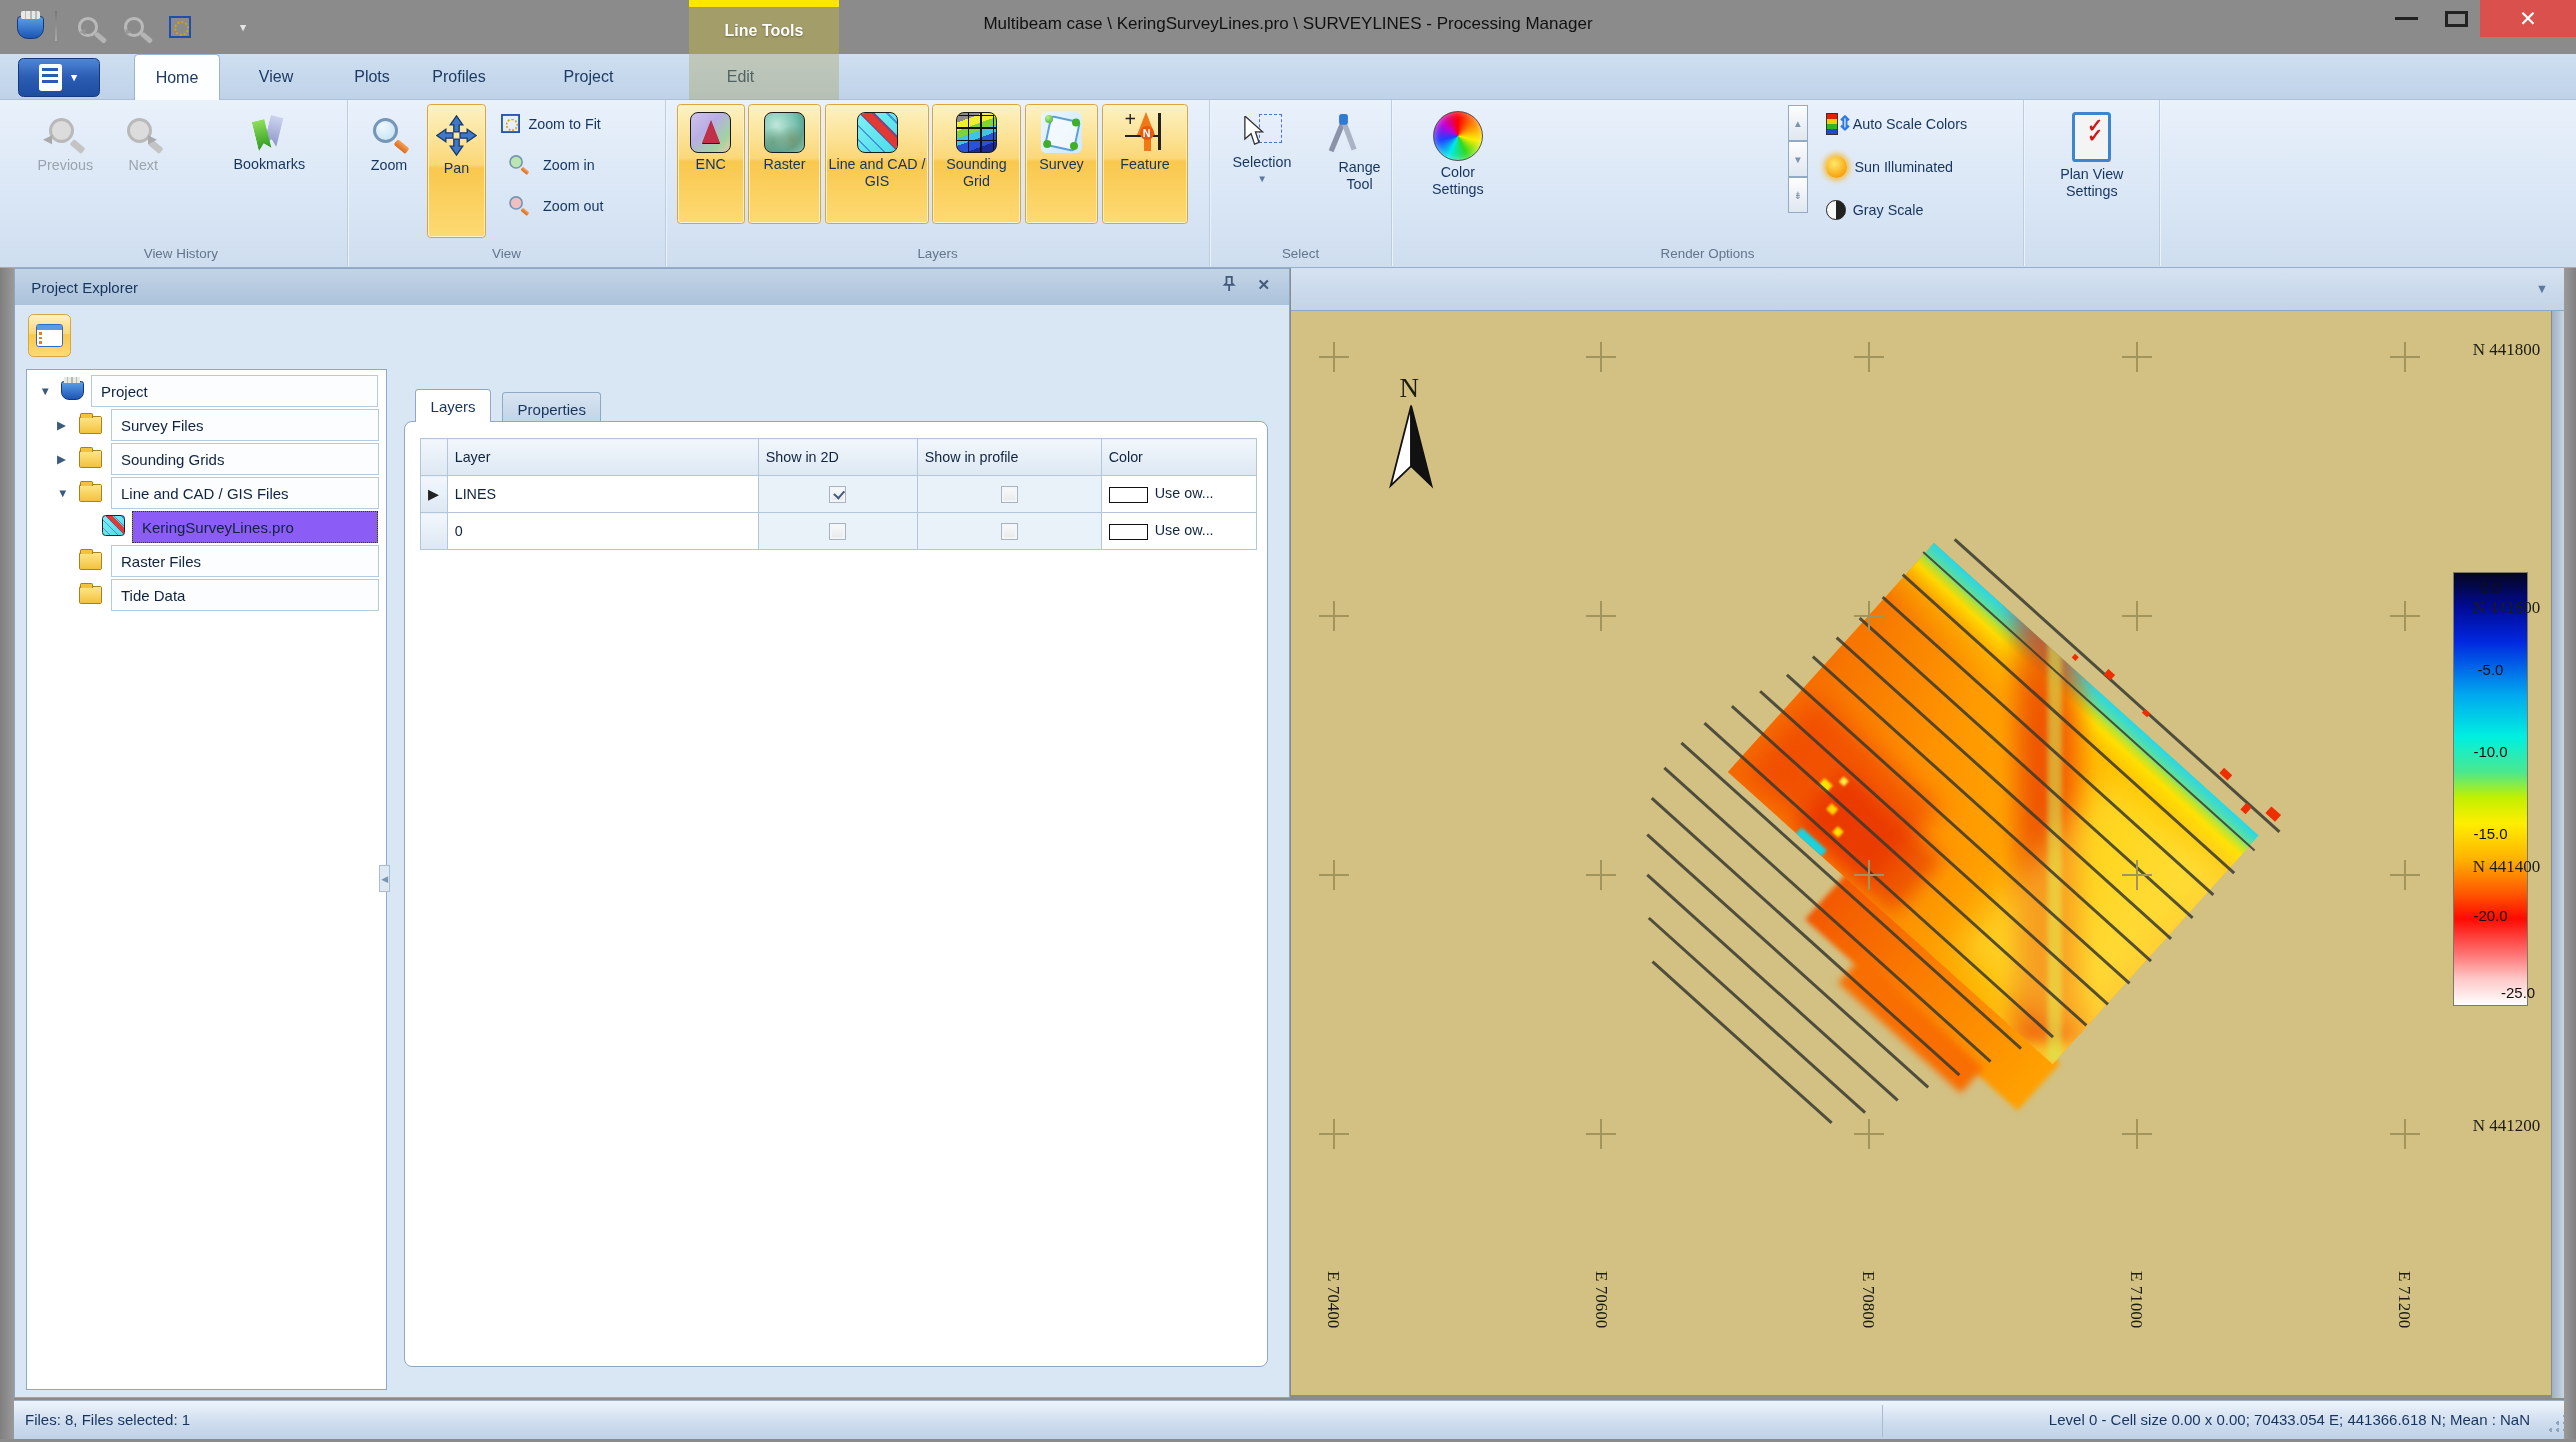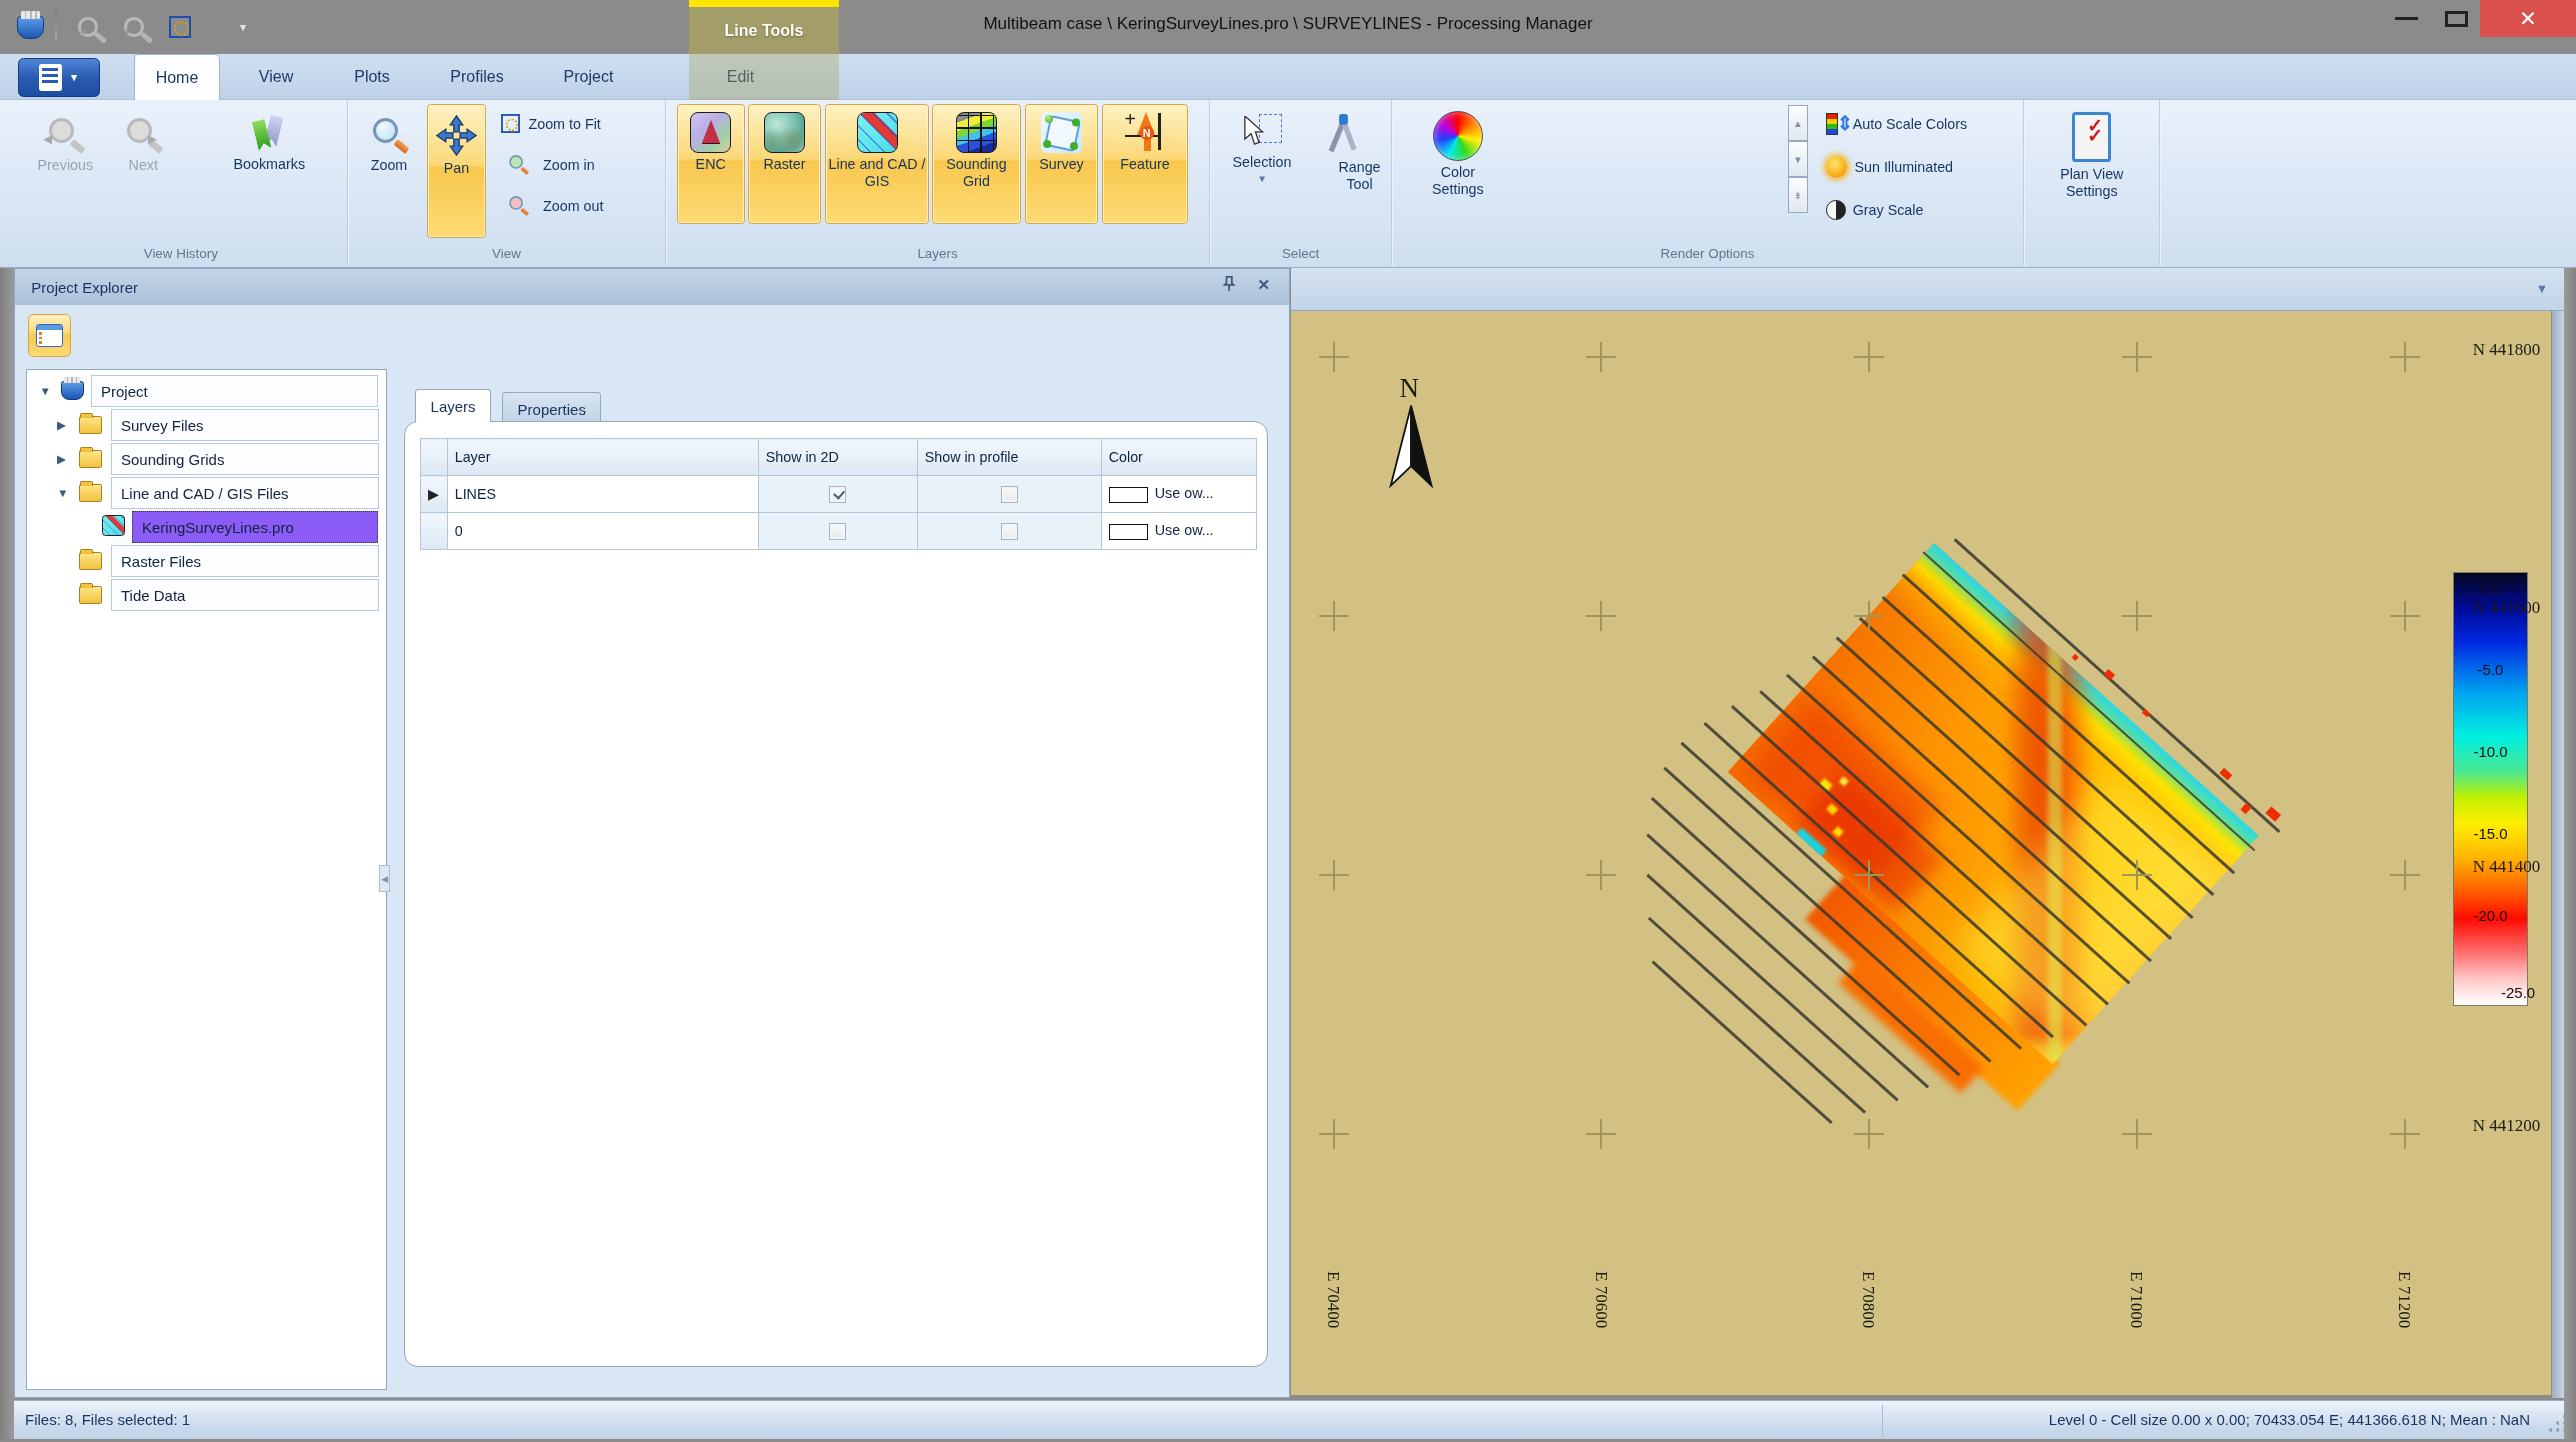--- a/index.html
+++ b/index.html
@@ -115,21 +115,21 @@
   .ticon-folder { position:absolute; width:23px; height:18px; background:linear-gradient(#ffe68a,#f2c23e); border:0.9px solid #a8821e; border-radius:1.8px; }
   .ticon-folder:before { content:""; position:absolute; left:0; top:-3.6px; width:10.7px; height:3.6px; background:#f2c23e; border:0.9px solid #a8821e; border-bottom:none; border-radius:1.8px 1.8px 0 0; }
   .ticon-cad { position:absolute; width:23px; height:21.4px; border:1.8px solid #222; border-radius:3.6px; background:linear-gradient(135deg,#7ff0f5,#4adce8); overflow:hidden; }
   .ticon-cad:before { content:""; position:absolute; left:-5.4px; top:6.2px; width:39px; height:5.4px; background:#e23a30; transform:rotate(45deg); }
   .ticon-cad:after { content:""; position:absolute; inset:0; background:repeating-linear-gradient(45deg,transparent 0 4.5px,rgba(40,80,200,.55) 4.5px 5.4px); }
   #split-arrow { position:absolute; left:364px; top:596px; width:10.7px; height:27px; background:#dde8f3; border:0.9px solid #a9bed6; color:#7b94b0; font-size:9px; display:flex; align-items:center; justify-content:center; }
   
   .ltab { position:absolute; top:120px; height:33px; display:flex; align-items:center; padding:0 14.3px; font-size:15px; color:#17345f; border:0.9px solid #8fa9c4; border-bottom:none; border-radius:3.6px 3.6px 0 0; }
   .ltab.active { background:#fff; z-index:3; }
   .ltab.inactive { background:linear-gradient(#d8e4f1,#bfd2e5); top:123px; z-index:1; }
-  #layersbox { position:absolute; left:389px; top:152px; width:864px; height:946px; background:#fff; border:0.9px solid #8fa9c4; border-radius:14px; z-index:2; }
+  #layersbox { position:absolute; left:389px; top:152px; width:864px; height:946px; background:#fff; border:0.9px solid #8fa9c4; border-radius:8px; z-index:2; }
   #ltable { position:absolute; left:14.3px; top:16px; width:835px; border-collapse:collapse; table-layout:fixed; }
   #ltable th { background:linear-gradient(#f2f7fc,#dde8f3); font-weight:normal; text-align:left; font-size:14.3px; color:#17345f; }
   #ltable th,#ltable td { border:0.9px solid #b3c6da; height:37px; padding:0 7.1px; font-size:14.3px; color:#10233f; }
   #ltable .selcol { width:27px; padding:0; text-align:center; background:linear-gradient(#f2f7fc,#dde8f3); color:#222; }
   #ltable .c-layer { width:311px; } #ltable .c-2d { width:159px; } #ltable .c-prof { width:184px; } #ltable .c-color { width:155px; }
   #ltable td.cellcheck { background:#e9f1f9; text-align:center; }
   .cb { display:inline-block; width:17px; height:17px; border:0.9px solid #aab4be; background:linear-gradient(#fafafa,#e6e8ea); position:relative; vertical-align:middle; box-shadow:0 0 0 1.8px #f2f6fa inset; }
   .cb.checked:before { content:""; position:absolute; left:3.6px; top:2.7px; width:8px; height:4.5px; border-left:2.7px solid #44597c; border-bottom:2.7px solid #44597c; transform:rotate(-48deg); }
   .swatch { display:inline-block; width:39px; height:16px; border:1.8px solid #111; vertical-align:middle; margin-right:7.1px; }
   
@@ -213,21 +213,21 @@
   </div>
 
   <div id="tabrow">
     <div id="appbtn">
       <div class="doc"></div>
         <span class="dd">▼</span>
     </div>
     <div class="tab active" style="left:134px; width:86px;">Home</div>
     <div class="tab" style="left:234px; width:84px;">View</div>
     <div class="tab" style="left:332px; width:80px;">Plots</div>
-    <div class="tab" style="left:427px; width:100px;">Profiles</div>
+    <div class="tab" style="left:409px; width:100px;">Profiles</div>
     <div class="tab" style="left:541px; width:95px;">Project</div>
     <div class="tab" style="left:703px; width:75px;">Edit</div>
     <div id="ribbon-min">
         <i></i>
       </div>
     <div id="ribbon-help">?</div>
   </div>
   <div id="ctx-low"></div>
 
   <div id="ribbon">

